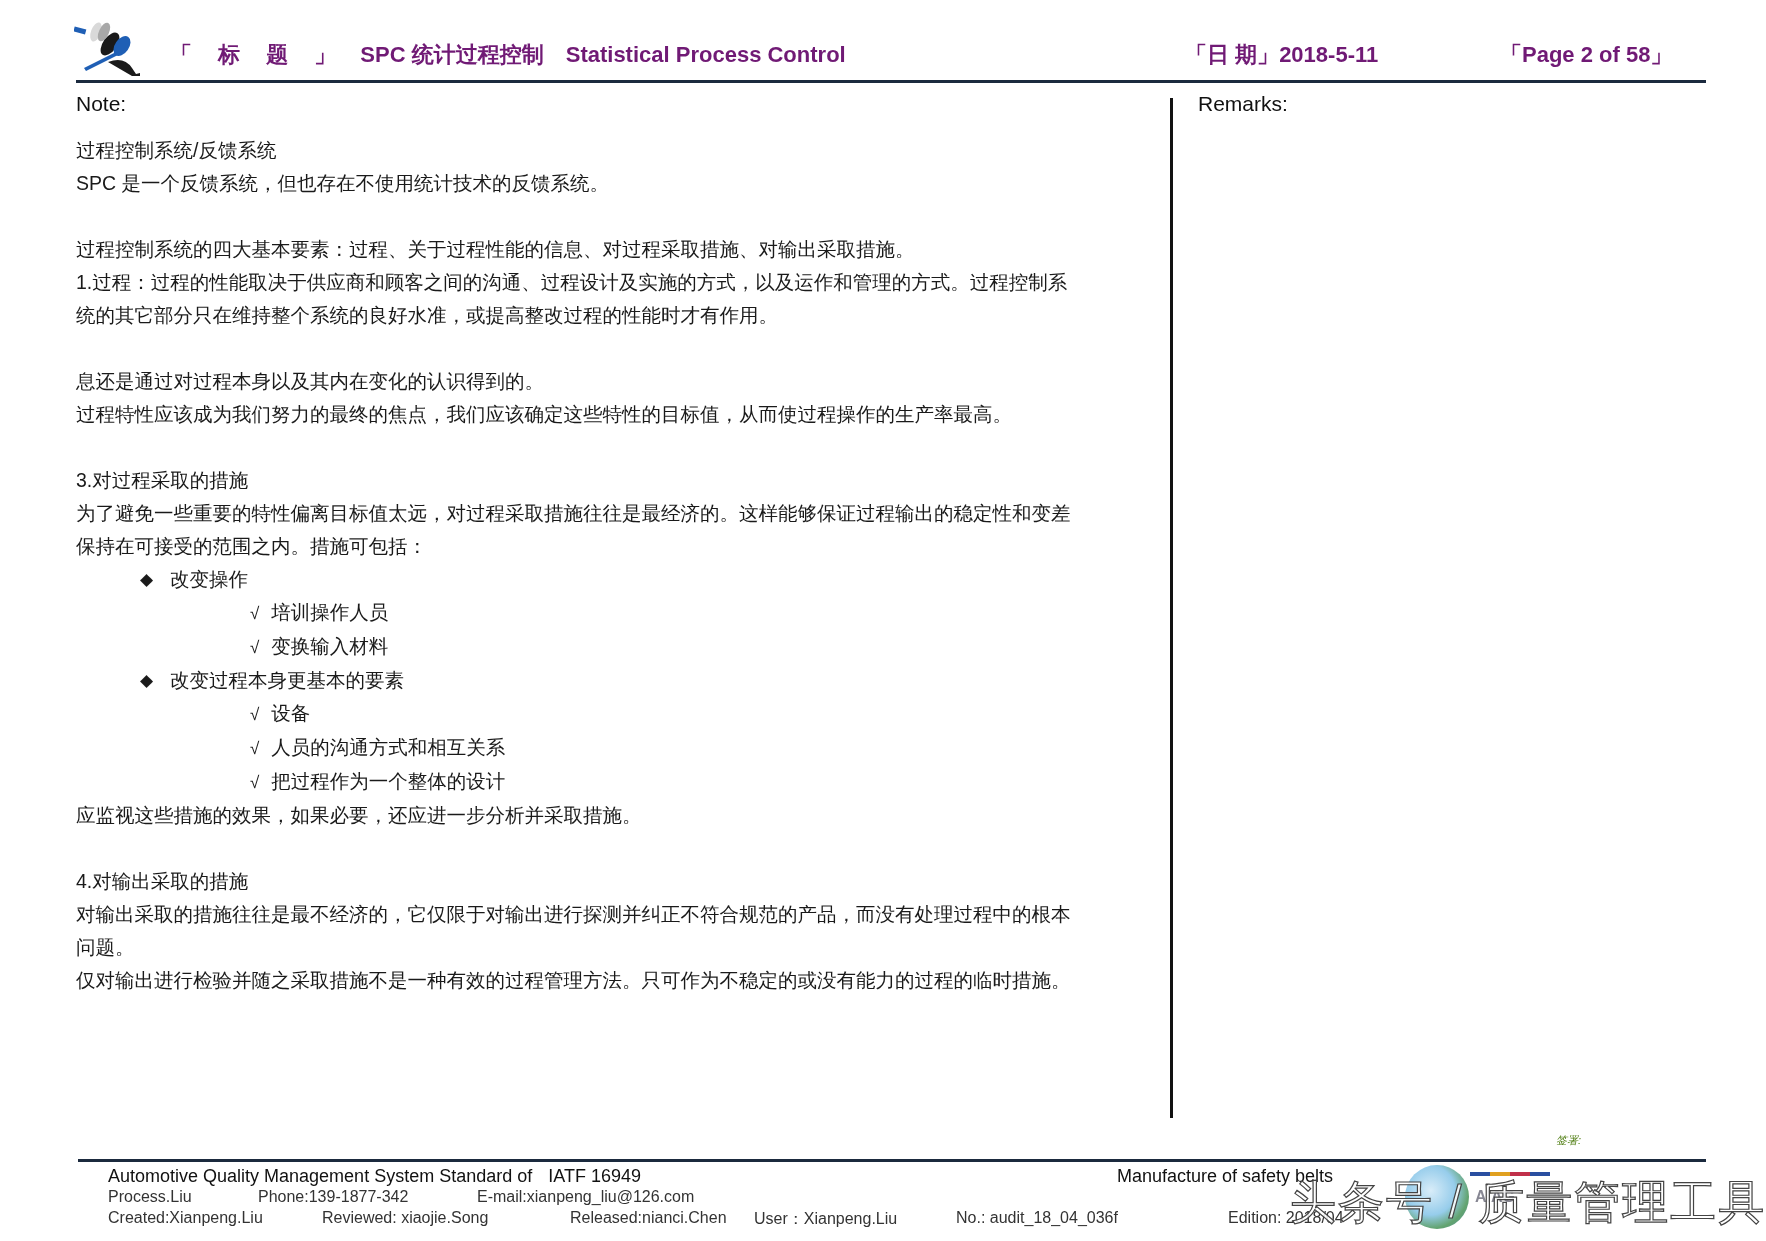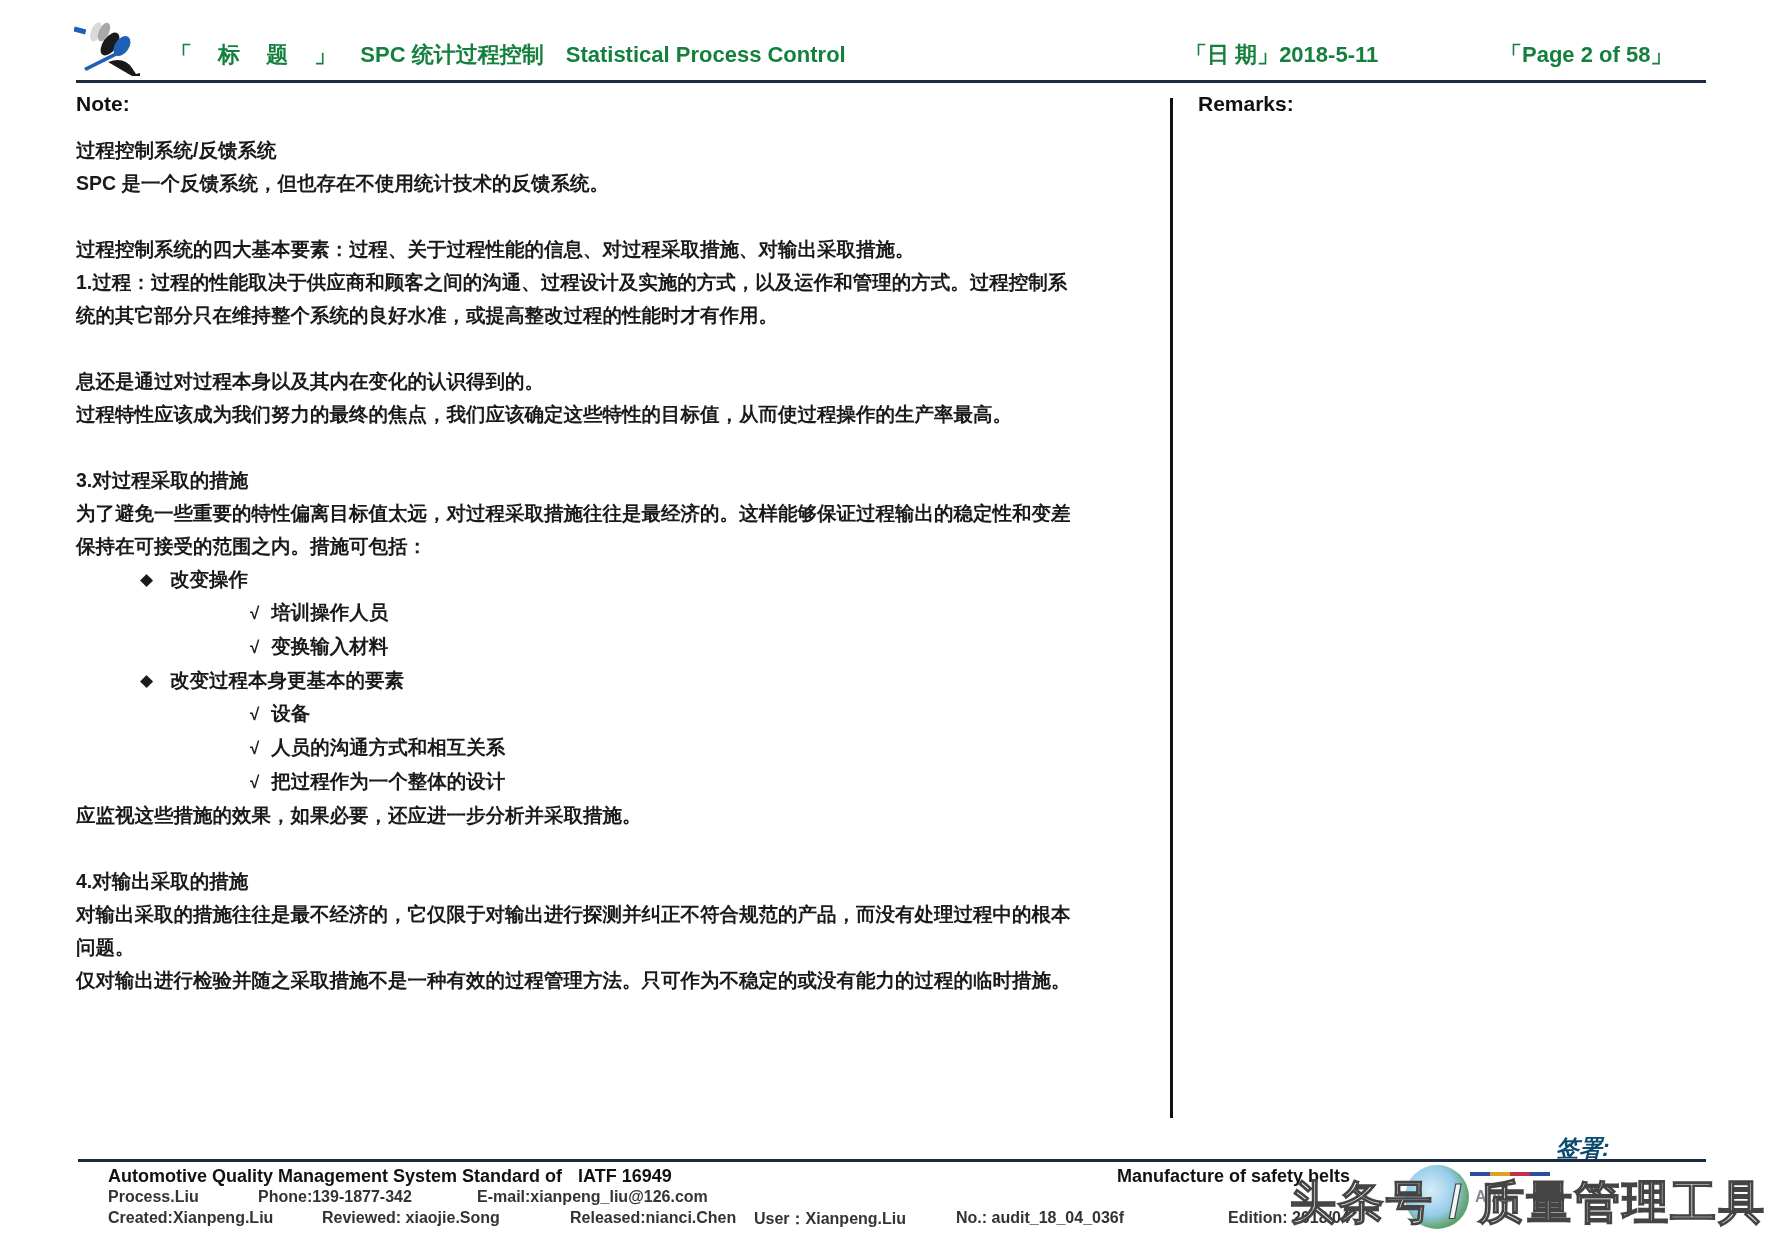--- a/index.html
+++ b/index.html
@@ -1,22 +1,22 @@
 <!DOCTYPE html>
 <html><head>
 <meta charset="utf-8">
 <style>
   html, body { margin: 0; padding: 0; background: #ffffff; }
   body { width: 1766px; height: 1241px; position: relative; overflow: hidden;
          font-family: "Liberation Sans", "DejaVu Sans", sans-serif; color: #111; }
-  .abs { position: absolute; font-weight: bold; }
+  .abs { position: absolute; }
 
   
   .logo { left: 74px; top: 18px; width: 80px; height: 62px; }
-  .hdr-text { top: 40px; font-size: 22px; font-weight: bold; color: #15803d; white-space: nowrap; text-align: center; }
+  .hdr-text { top: 40px; font-size: 22px; font-weight: bold; color: #701a75; white-space: nowrap; text-align: center; }
   .hdr-title { left: 170px; }
   .hdr-title .lbl { letter-spacing: 10px; margin-right: 14px; font-weight: bold; }
   .hdr-title .en { margin-left: 22px; }
   .hdr-date { left: 1185px; }
   .hdr-page { left: 1500px; font-weight: bold; }
   .rule-top { left: 76px; top: 80px; width: 1630px; height: 3px; background: #1b2a3e; }
 
   
   .vdivider { left: 1170px; top: 98px; width: 3px; height: 1020px; background: #111; }
   .note-label { left: 76px; top: 92px; font-size: 21px; color: #111; }
@@ -25,21 +25,21 @@
   .body { left: 76px; top: 134px; width: 1076px; font-size: 19.5px; line-height: 33px; color: #1a1a1a; }
   .body p { margin: 0; }
   .body .gap { height: 33px; }
   .body .b1 { padding-left: 64px; position: relative; }
   .body .b1 .mark { position: absolute; left: 64px; font-size: 17px; }
   .body .b1 .txt { padding-left: 30px; }
   .body .b2 { padding-left: 174px; position: relative; }
   .body .b2 .mark { font-size: 17px; margin-right: 12px; }
 
   
-  .sign { left: 1556px; top: 1133px; font-size: 23px; font-style: italic; color: #0c4a6e; }
+  .sign { left: 1556px; top: 1133px; font-size: 11px; font-style: italic; color: #4d7c0f; }
   .rule-bottom { left: 78px; top: 1159px; width: 1628px; height: 3px; background: #1b2a3e; }
   .foot1 { left: 108px; top: 1166px; font-size: 18px; color: #111; white-space: nowrap; }
   .foot1 .std { margin-left: 16px; }
   .foot-mfg { left: 1117px; top: 1166px; font-size: 18px; color: #111; }
   .foot-sm { font-size: 16px; color: #333; white-space: nowrap; }
   .foot2 { top: 1188px; }
   .foot3 { top: 1209px; }
 
   .watermark { left: 1290px; top: 1172px; font-size: 46px; color: rgba(255,255,255,0.85);
                -webkit-text-stroke: 1.2px #444; letter-spacing: 2px; white-space: nowrap; }

